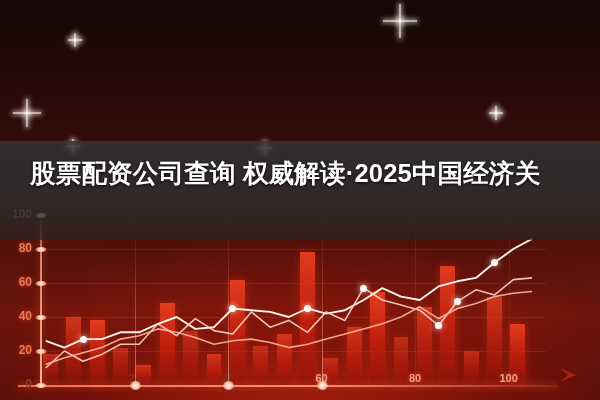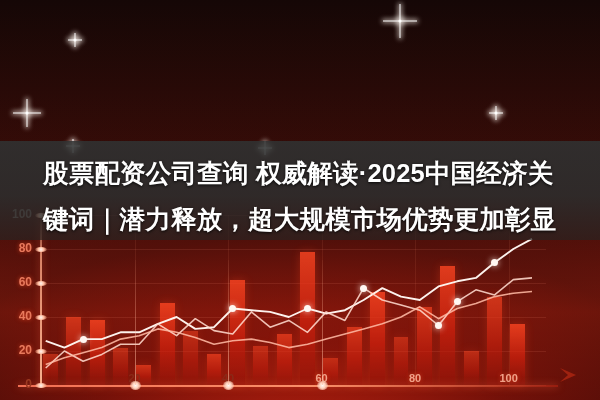--- a/index.html
+++ b/index.html
@@ -89,21 +89,21 @@
     box-shadow:0 0 7px 2px rgba(255,250,245,0.95);
   }
 
   
   #title-band{
     position:absolute; left:0; top:141px; width:600px; height:99px;
     background:linear-gradient(180deg, rgba(48,50,50,0.88) 0%, rgba(44,46,46,0.86) 55%, rgba(40,34,32,0.72) 100%);
   }
   #title-text{
     position:absolute; left:0; top:150px; width:600px;
-    padding:0 43px;
+    padding:0 30px;
     font-size:25.5px; font-weight:bold; line-height:46px;
     color:#ffffff; letter-spacing:0.2px;
     text-shadow:0 1px 3px rgba(0,0,0,0.85);
   }
   #title-text .ln{ display:block; white-space:nowrap; }
 </style>
 </head>
 <body>
 
 <div id="stage">
@@ -233,16 +233,15 @@
       <div class="sparkle" style="left: 399.5px; top: 173.5px; width: 9px; height: 9px;">
         <i></i>
         <b></b>
         <em></em>
       </div>
     </div>
 
   <div id="title-band"></div>
   <div id="title-text">
     <span class="ln">股票配资公司查询 权威解读·2025中国经济关</span>
-    <span class="ln">键词｜潜力释放，超大规模市场优势更加彰显</span>
   </div>
 
 </div>
 
 </body></html>

